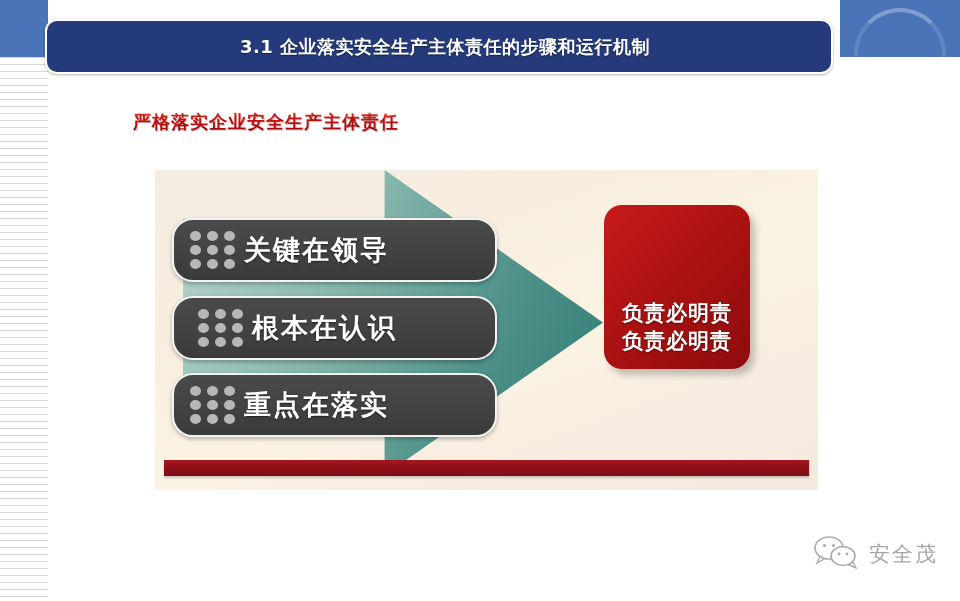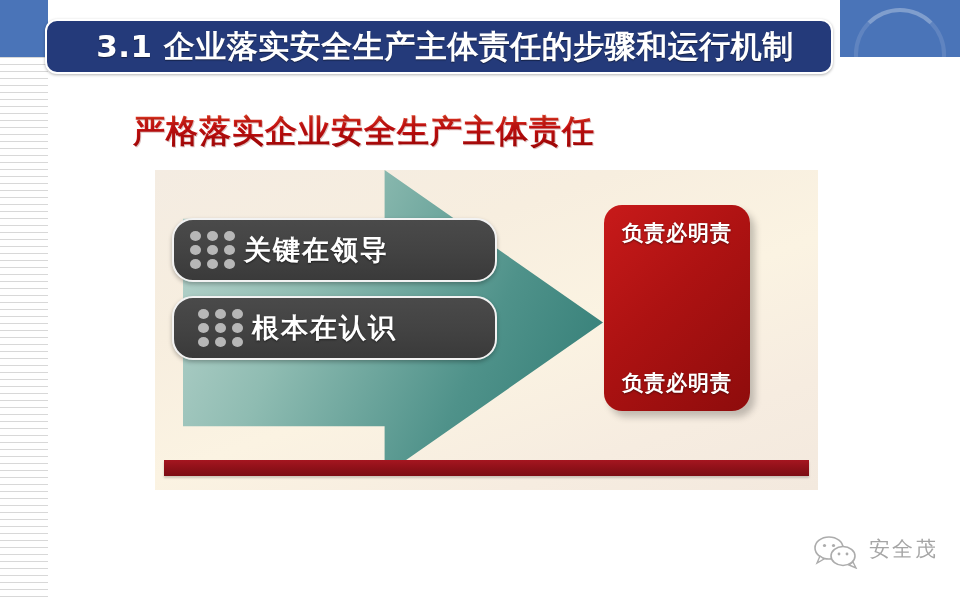--- a/index.html
+++ b/index.html
@@ -65,33 +65,33 @@
     border-radius: 12px;
     border: 2px solid #ffffff;
     box-sizing: border-box;
     box-shadow: 0 1px 3px rgba(0,0,0,0.30);
     display: flex;
     align-items: center;
     justify-content: center;
   }
   .title-text {
     color: #ffffff;
-    font-size: 31px;
+    font-size: 18px;
     font-weight: bold;
     letter-spacing: 0.5px;
     white-space: nowrap;
     text-shadow: 0 1px 1px rgba(0,0,0,0.45);
     padding-left: 12px;
   }
 
   
   .red-heading {
     position: absolute;
     left: 133px; top: 110px;
-    font-size: 32px;
+    font-size: 18px;
     font-weight: bold;
     letter-spacing: 1px;
     white-space: nowrap;
     color: #c20d0d;
     background: linear-gradient(to bottom, #e04b2a 0%, #cf1414 38%, #9b0606 100%);
     -webkit-background-clip: text;
     background-clip: text;
     -webkit-text-fill-color: transparent;
     text-shadow: 1px 1px 0 rgba(120,0,0,0.25);
   }
@@ -158,28 +158,28 @@
     white-space: nowrap;
     text-shadow: 0 1px 2px rgba(0,0,0,0.55);
   }
 
   
   .red-card {
     position: absolute;
     left: 449px;
     top: 35px;
     width: 146px;
-    height: 206px;
+    height: 164px;
     background: linear-gradient(135deg, #c81a1a 0%, #ad1212 45%, #8e0c0c 100%);
     border-radius: 18px;
     box-shadow: 5px 6px 7px rgba(0,0,0,0.22);
     display: flex;
     flex-direction: column;
     align-items: center;
-    justify-content: space-between;
+    justify-content: flex-end;
     padding: 14px 0;
     box-sizing: border-box;
   }
   .red-card-line {
     color: #ffffff;
     font-size: 21px;
     font-weight: bold;
     letter-spacing: 1px;
     white-space: nowrap;
     text-shadow: 0 1px 2px rgba(0,0,0,0.45);
@@ -195,20 +195,21 @@
     background: linear-gradient(to bottom, #a51620 0%, #8d1018 55%, #7c0d14 100%);
     box-shadow: 0 2px 2px rgba(0,0,0,0.18);
   }
 
   
   .watermark {
     position: absolute;
     right: 22px;
     bottom: 28px;
     display: flex;
+    align-items: center;
     gap: 10px;
     opacity: 0.62;
   }
   .wm-text {
     font-size: 21px;
     color: #6f6f6f;
     letter-spacing: 2px;
     white-space: nowrap;
   }
 </style>
@@ -257,20 +258,34 @@
         <span class="dot"></span>
           <span class="dot"></span>
           <span class="dot"></span>
         <span class="dot"></span>
           <span class="dot"></span>
           <span class="dot"></span>
       </div>
       <div class="box-label">根本在认识</div>
     </div>
 
+    <div class="dark-box b3">
+      <div class="dot-grid">
+        <span class="dot"></span>
+          <span class="dot"></span>
+          <span class="dot"></span>
+        <span class="dot"></span>
+          <span class="dot"></span>
+          <span class="dot"></span>
+        <span class="dot"></span>
+          <span class="dot"></span>
+          <span class="dot"></span>
+      </div>
+      <div class="box-label">重点在落实</div>
+    </div>
 
     <div class="red-card">
       <div class="red-card-line">负责必明责</div>
       <div class="red-card-line">负责必明责</div>
     </div>
 
     <div class="panel-redbar"></div>
   </div>
 
   <div class="watermark">

